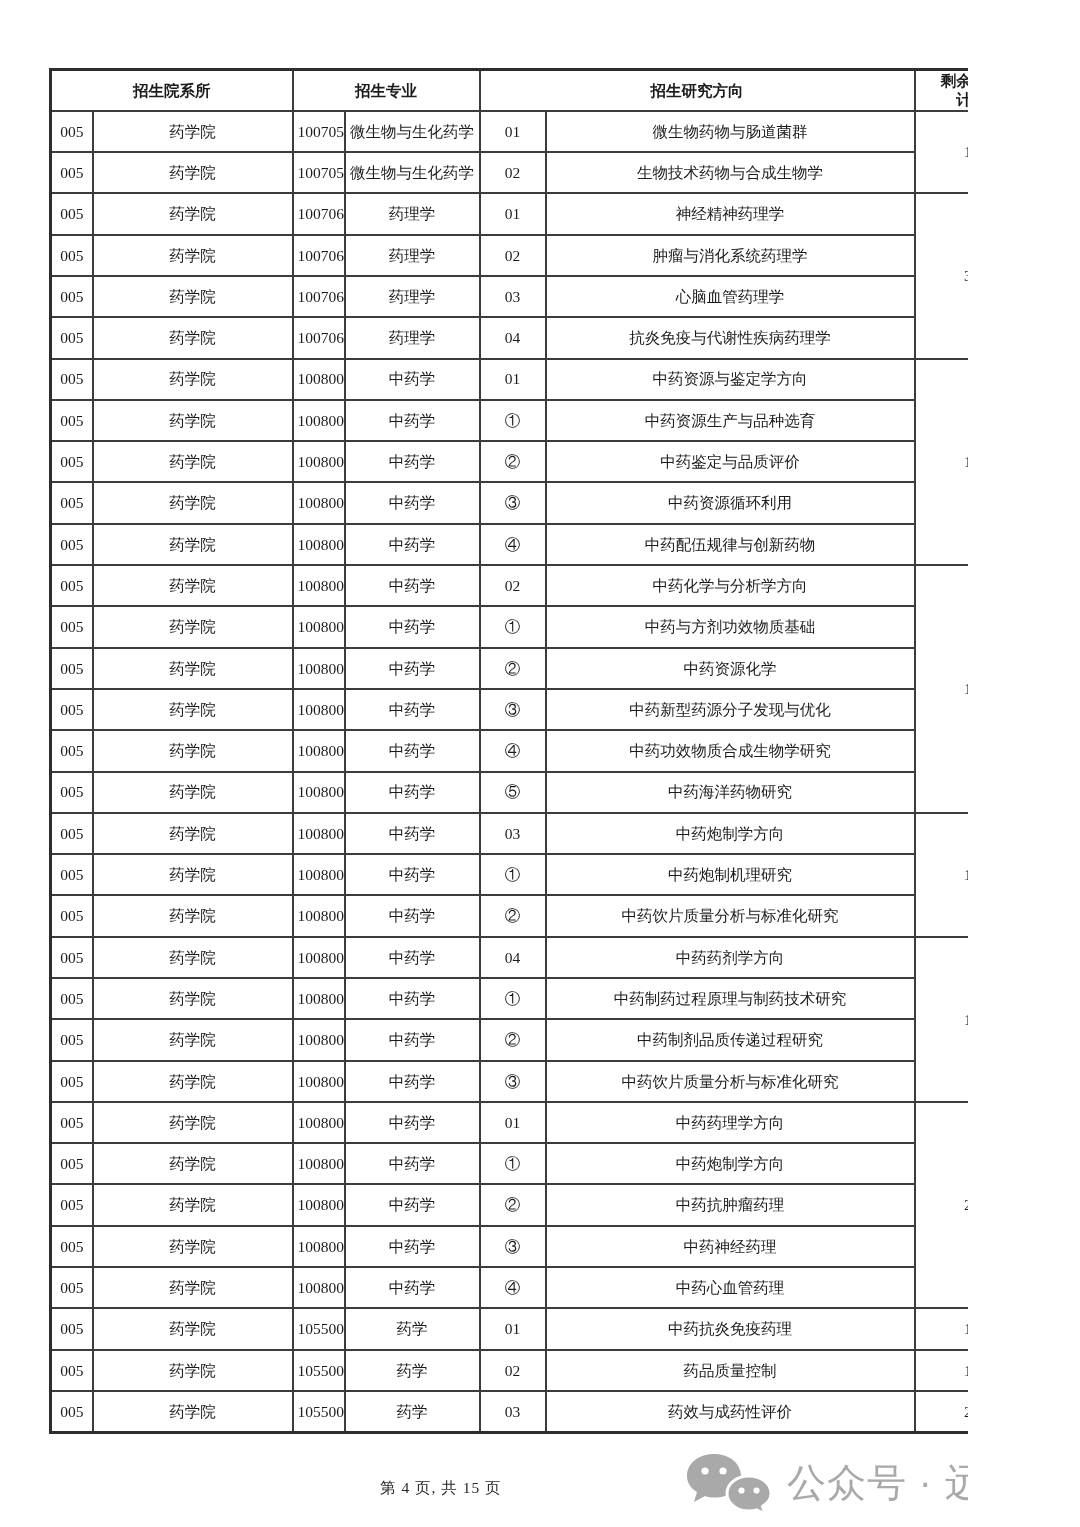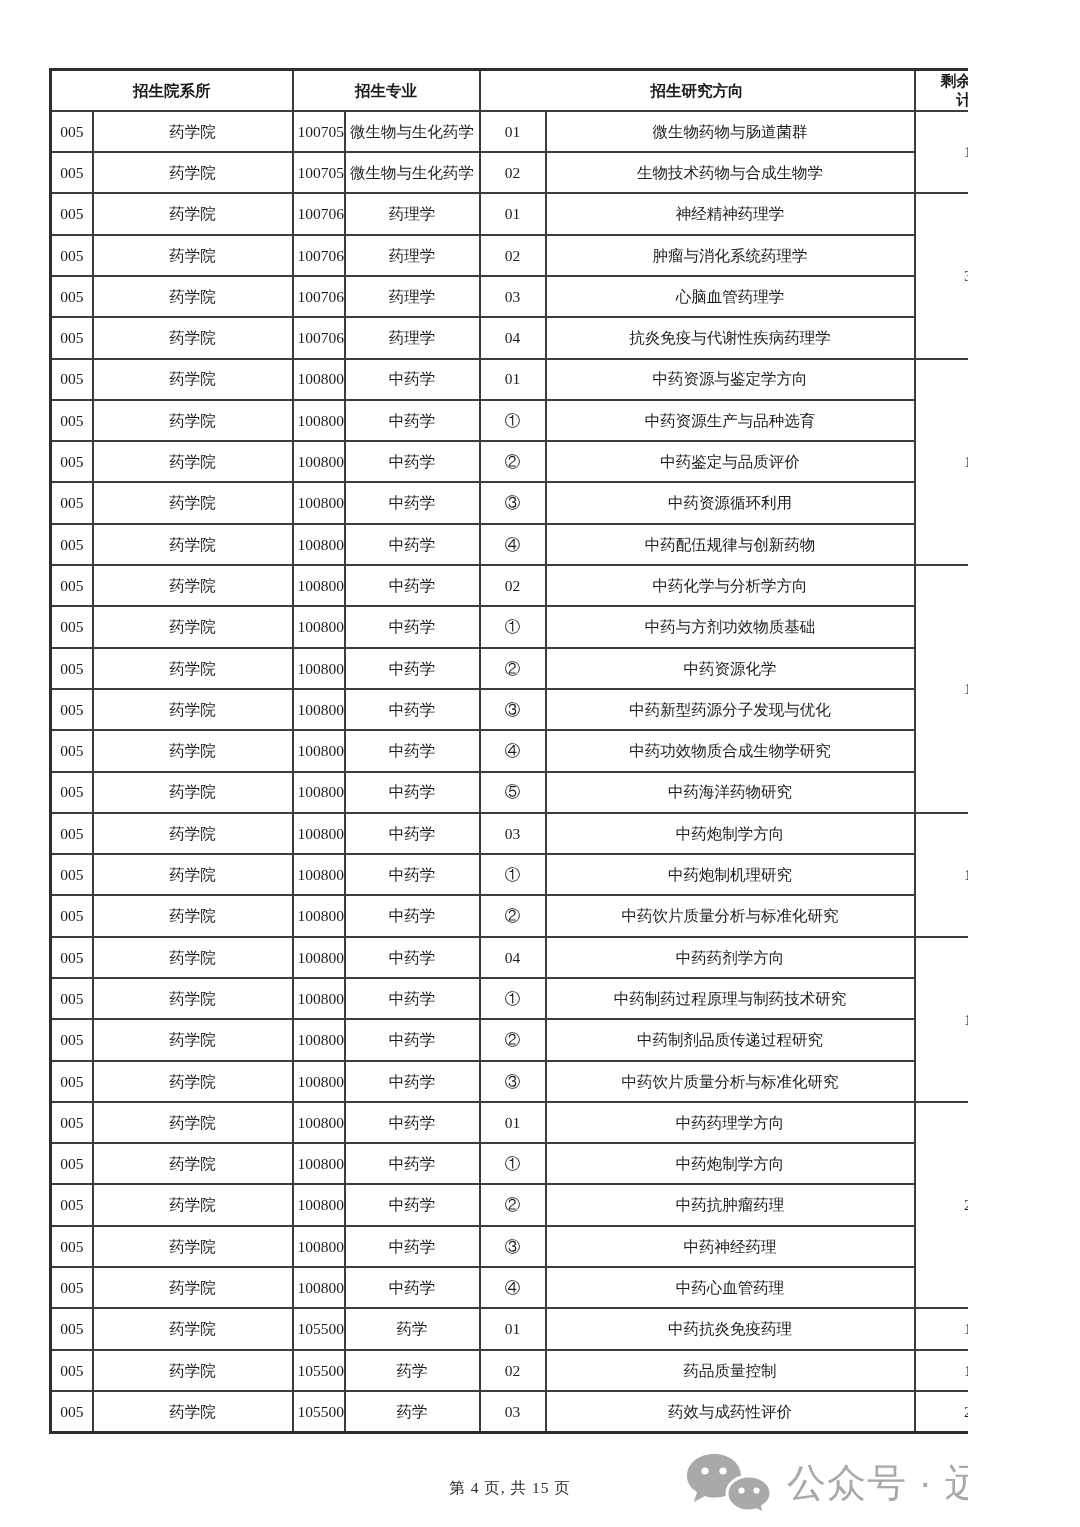--- a/index.html
+++ b/index.html
@@ -37,21 +37,20 @@
   #admission-table th {
     font-weight: bold;
     white-space: pre-line;
     font-size: 15.5px;
   }
   #footer-pagenum {
     position: absolute;
     left: 380px;
     top: 1478px;
     width: 260px;
-    text-align: center;
     font-size: 15.5px;
     color: #2a2a2a;
     letter-spacing: 1px;
   }
   #watermark {
     position: absolute;
     left: 683px;
     top: 1452px;
     height: 62px;
     display: flex;

